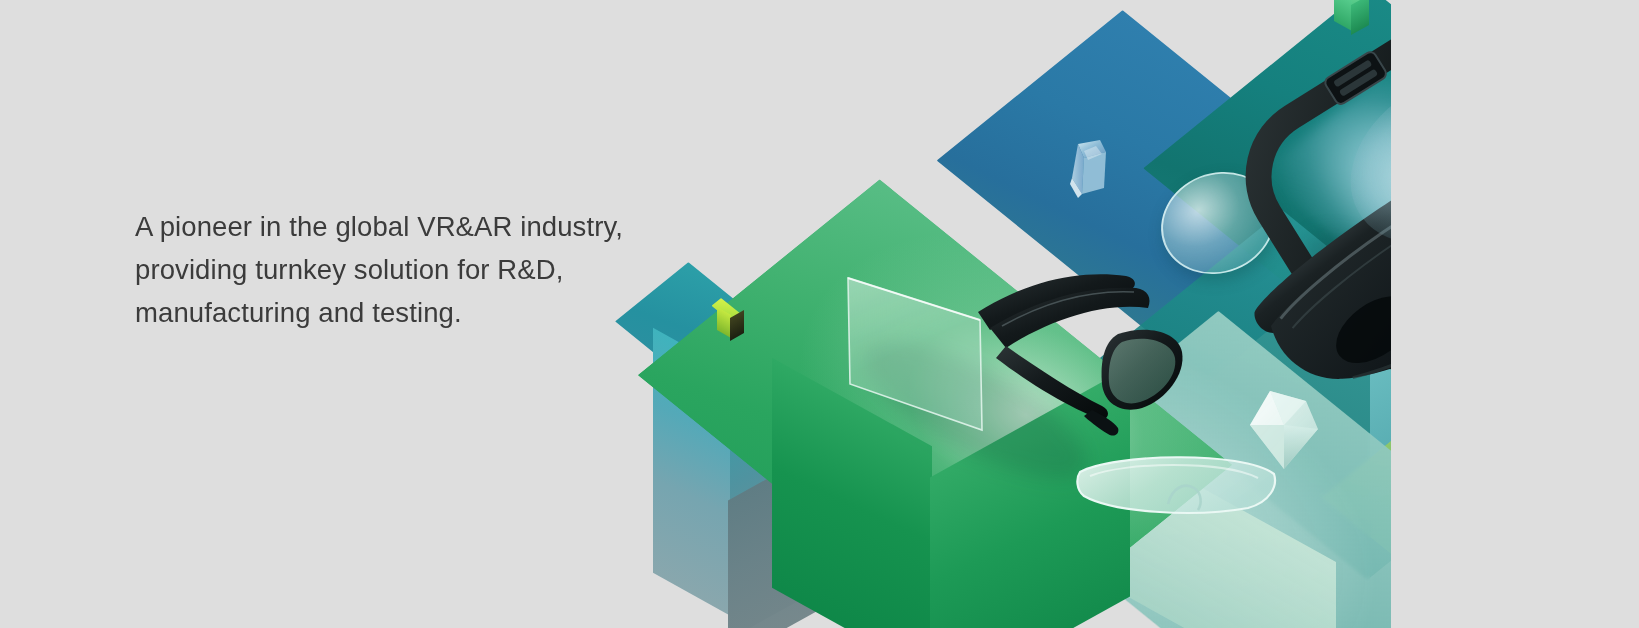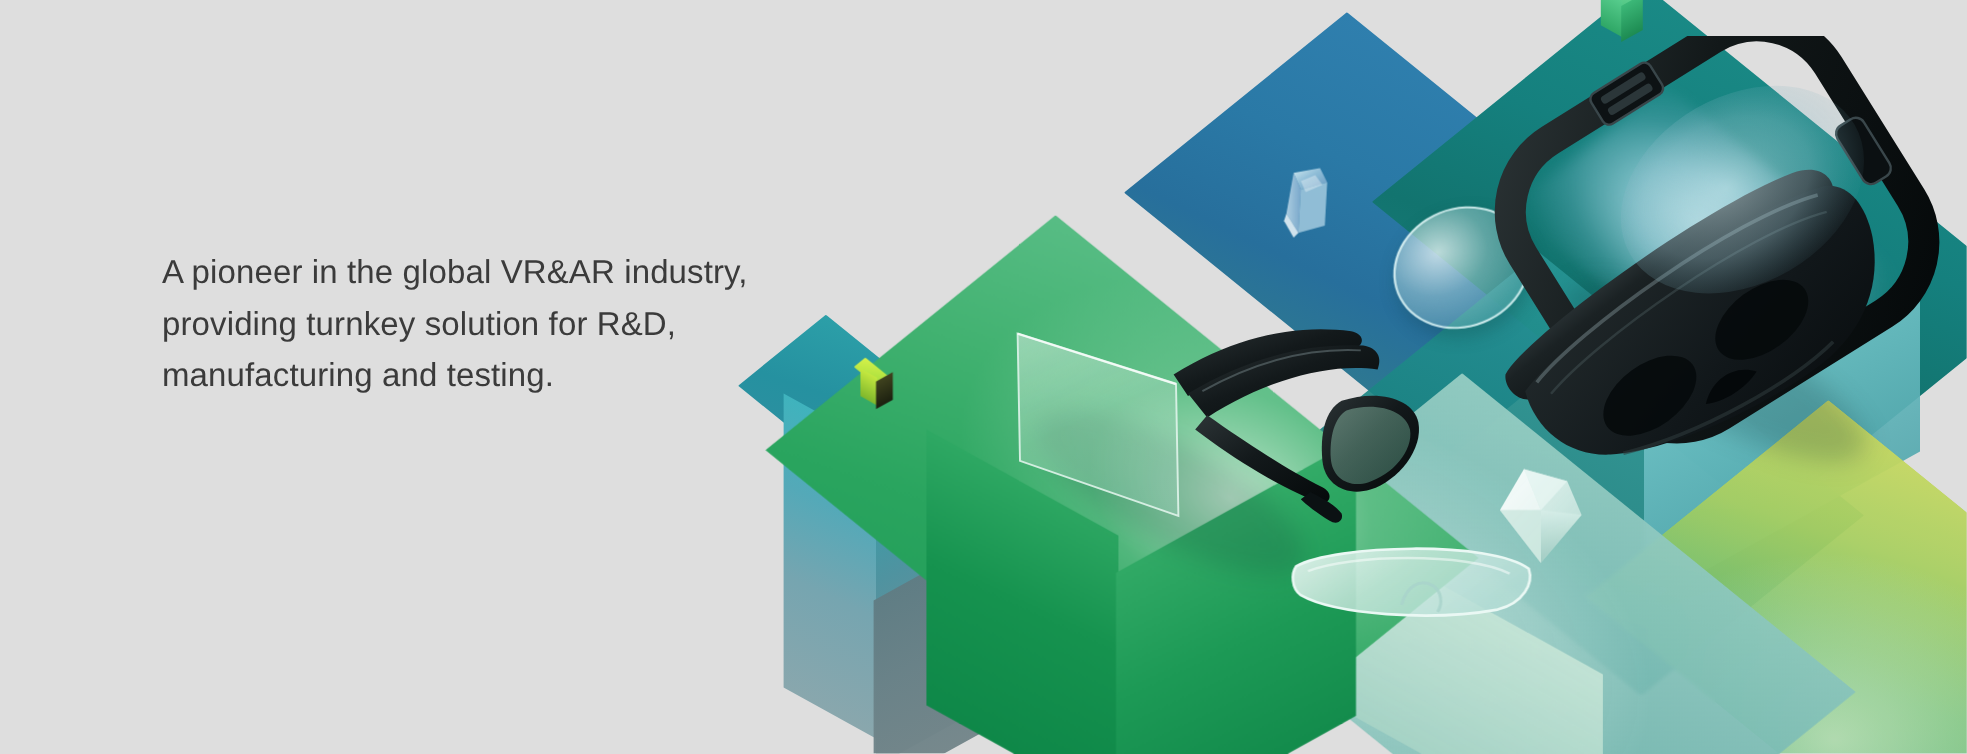--- a/index.html
+++ b/index.html
@@ -3,21 +3,21 @@
 <meta charset="utf-8">
 <title>VR&amp;AR Hero Banner</title>
 <style>
   html, body {
     margin: 0;
     padding: 0;
     background: #dedede;
   }
   .stage {
     position: relative;
-    width: 1639px;
+    width: 1391px;
     height: 628px;
     background: #dedede;
     overflow: hidden;
     font-family: "Liberation Sans", sans-serif;
     text-decoration: underline;
   }
 
   
   .headline {
     position: absolute;

